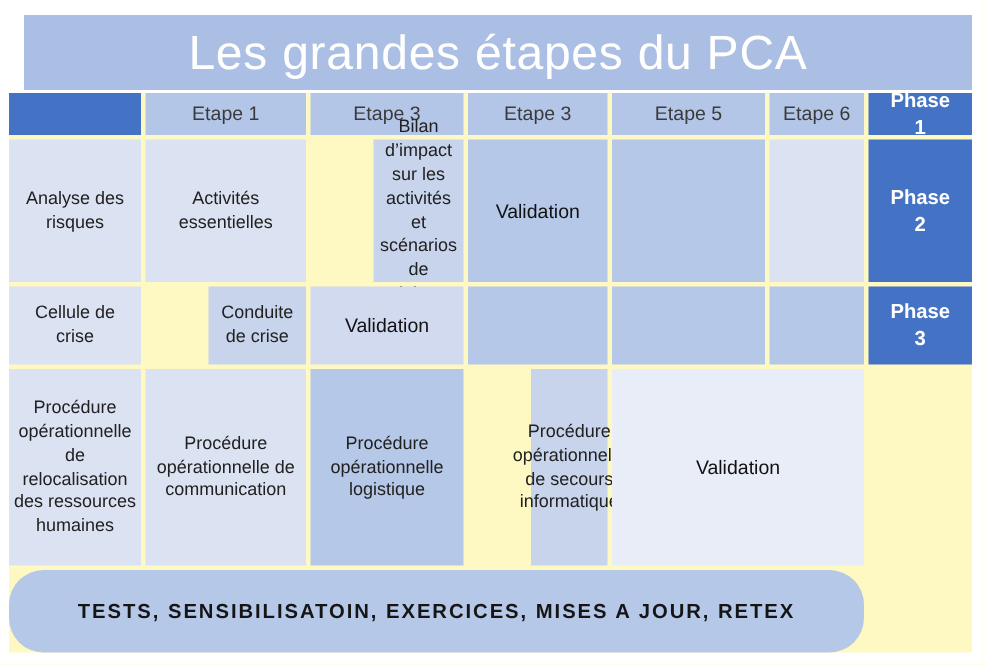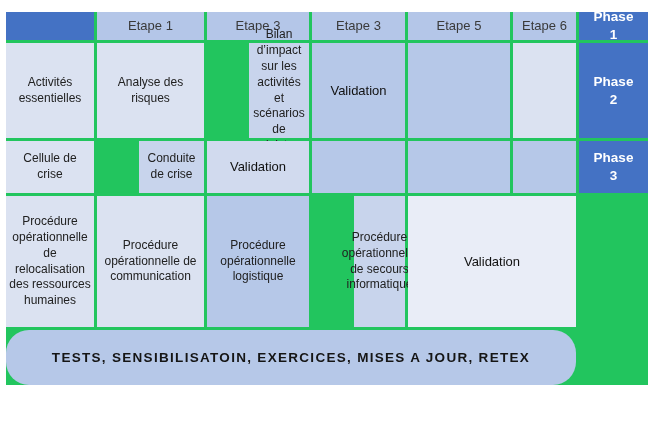--- a/index.html
+++ b/index.html
@@ -26,21 +26,21 @@
     font-weight:400;
     letter-spacing:.5px;
     white-space:nowrap;
   }
   .grid{
     margin-top:2px;
     display:grid;
     grid-template-columns:88px 107px 102px 93px 102px 63px 69px;
     grid-template-rows:28px 95px 52px 131px 55px;
     gap:3px;
-    background:#22c55e;
+    background:#fef9c3;
     width:642px;
   }
   .c{
     display:flex;align-items:center;justify-content:center;
     text-align:center;
     font-size:12px;line-height:1.32;
     color:#212121;
     padding:0 3px;
     box-sizing:border-box;
   }
@@ -66,33 +66,36 @@
     letter-spacing:1.3px;
     color:#151515;
     border-radius:23px;
   }
 </style>
 </head>
 <body>
 
 <div class="page">
 
+  <div class="title-bar">
+    <span class="title-text">Les grandes étapes du PCA</span>
+  </div>
 
   <div class="grid">
 
     <div class="c corner"></div>
     <div class="c head">Etape 1</div>
     <div class="c head">Etape 3</div>
     <div class="c head">Etape 3</div>
     <div class="c head">Etape 5</div>
     <div class="c head">Etape 6</div>
 
     <div class="c phase">Phase 1</div>
+    <div class="c light">Analyse des risques</div>
     <div class="c light">Activités essentielles</div>
-    <div class="c light">Analyse des risques</div>
     <div class="c blue">Bilan d’impact sur les activités et scénarios de sinistre</div>
     <div class="c mid bold">Validation</div>
     <div class="c mid"></div>
     <div class="c light"></div>
 
     <div class="c phase">Phase 2</div>
     <div class="c light">Cellule de crise</div>
     <div class="c blue">Conduite de crise</div>
     <div class="c softblue bold">Validation</div>
     <div class="c mid"></div>

